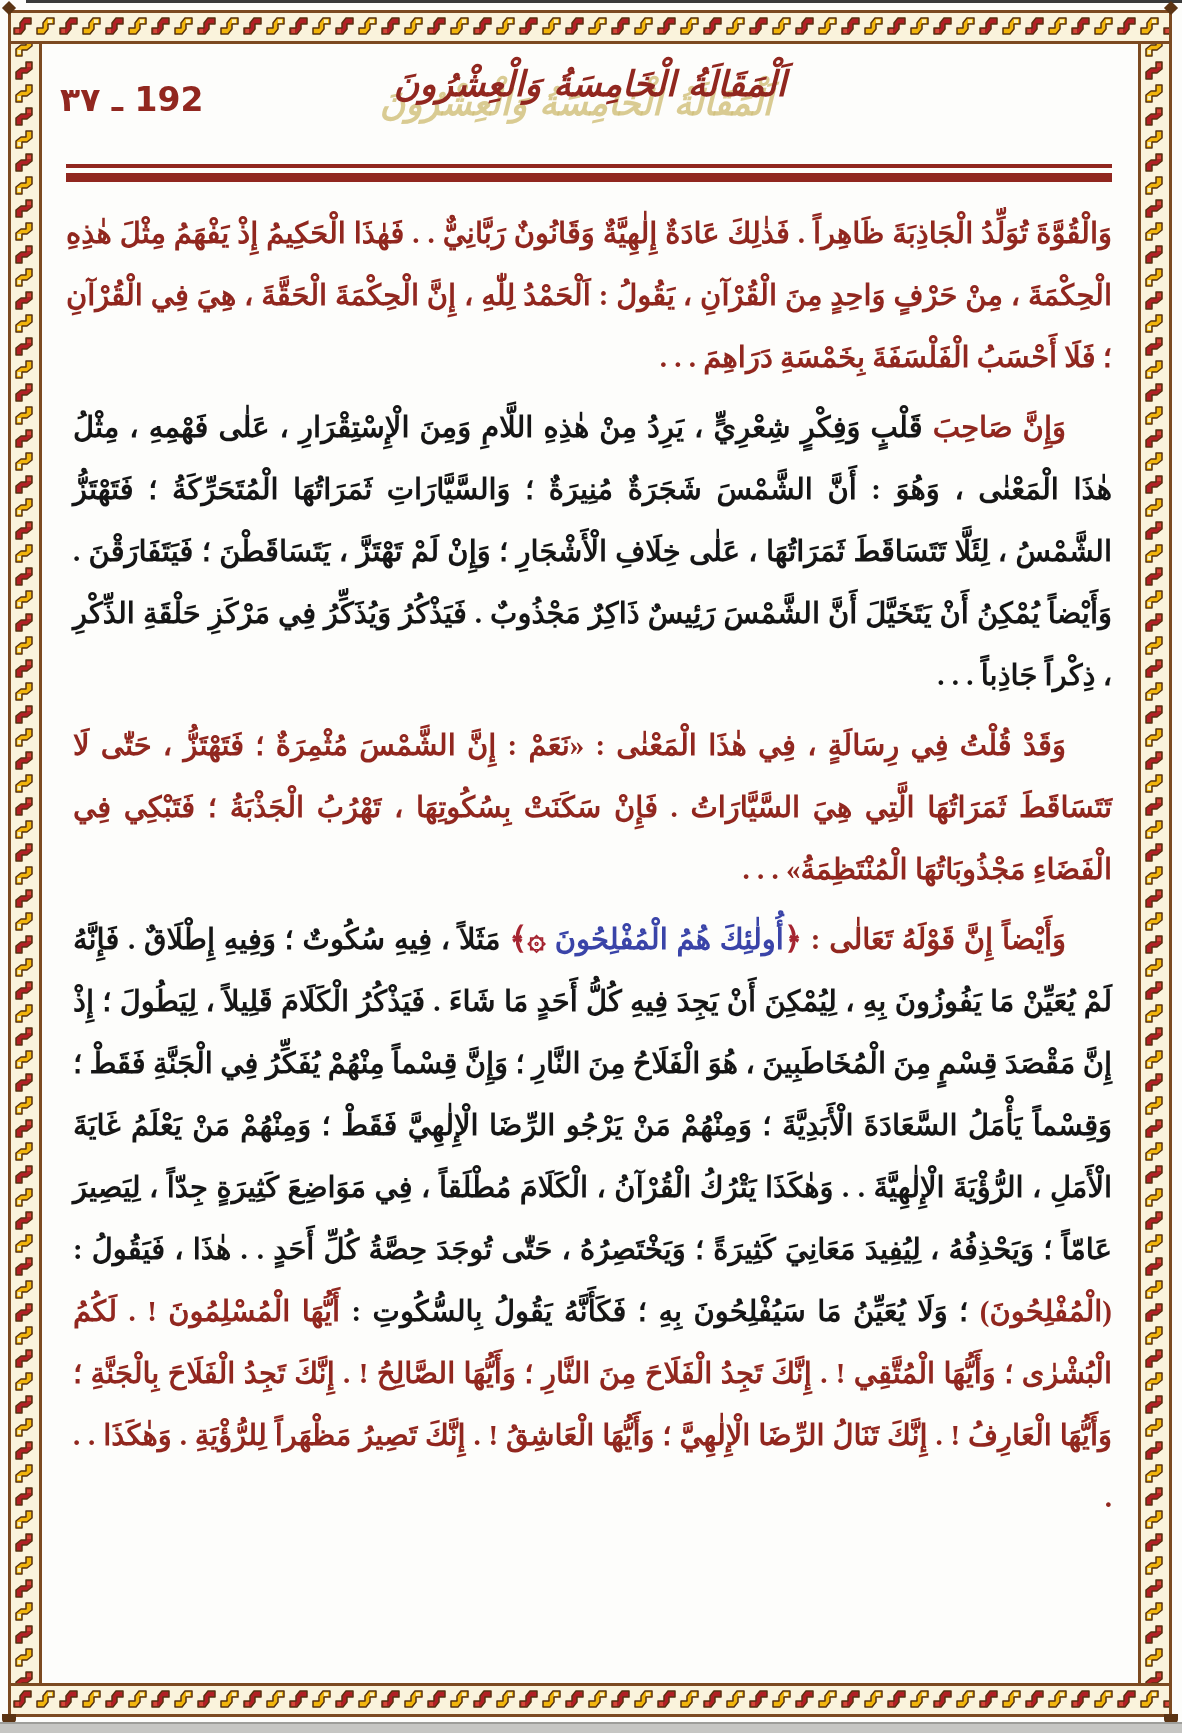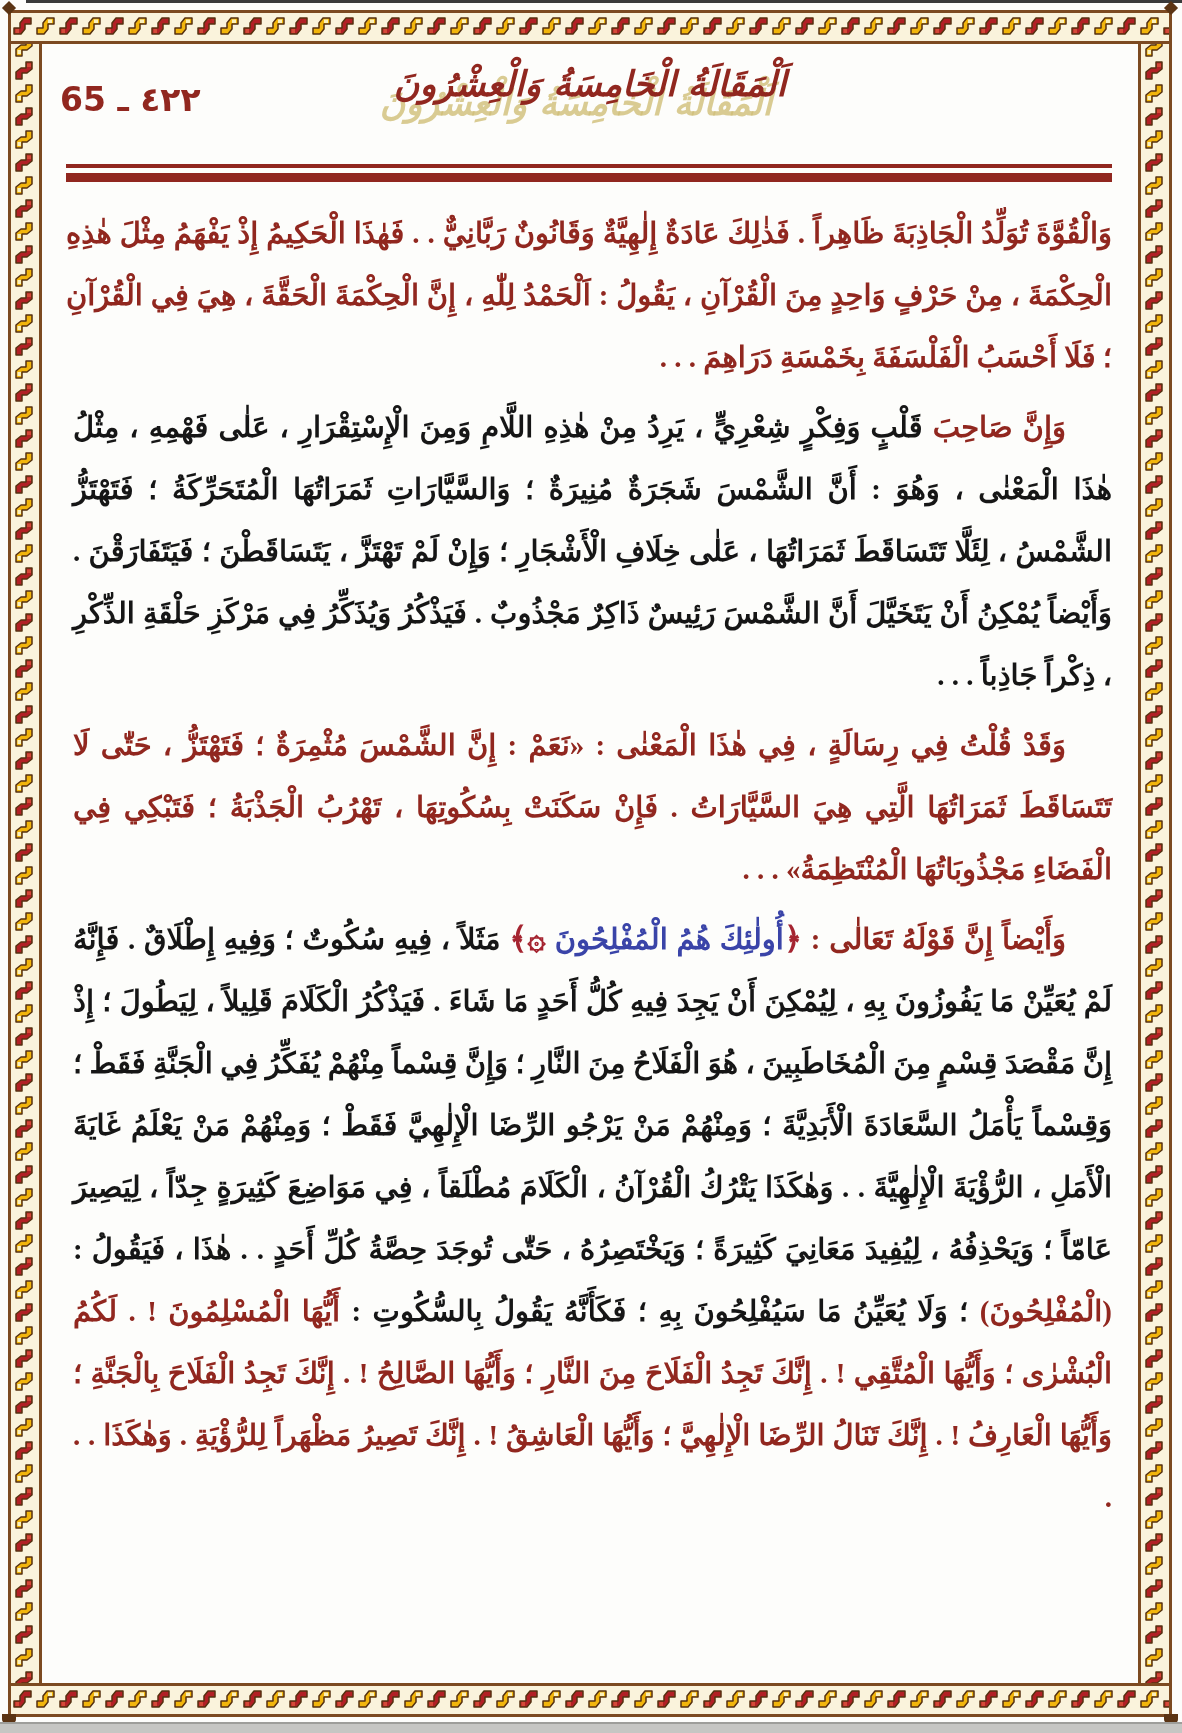--- a/index.html
+++ b/index.html
@@ -120,21 +120,21 @@
       <rect width="100%" height="100%" fill="url(#chx-b)"></rect>
     </svg>
   </div>
   <div class="finial finial-tl"></div>
   <div class="finial finial-tr"></div>
   <div class="finial finial-bl"></div>
   <div class="finial finial-br"></div>
 
   <div class="content">
     <div class="page-header">
-      <div class="page-number">٤٢٢ ـ 65</div>
+      <div class="page-number">192 ـ ٣٧</div>
       <div class="title-wrap">
         <h1 class="page-title-ghost">اَلْمَقَالَةُ الْخَامِسَةُ وَالْعِشْرُونَ</h1>
         <h1 class="page-title">اَلْمَقَالَةُ الْخَامِسَةُ وَالْعِشْرُونَ</h1>
       </div>
     </div>
     <div class="rule">
       <div class="rule-thin"></div>
       <div class="rule-thick"></div>
     </div>
     <main class="body-text" id="body-text">

